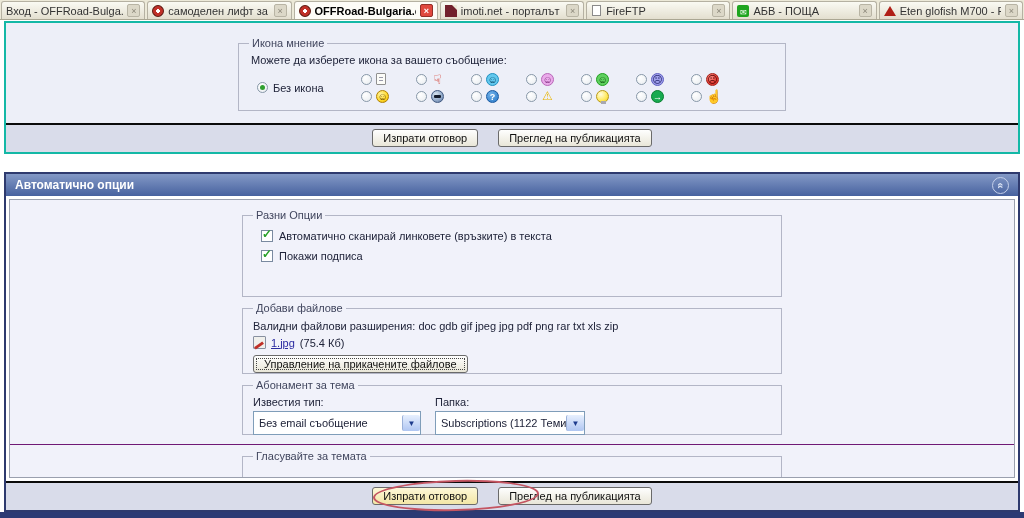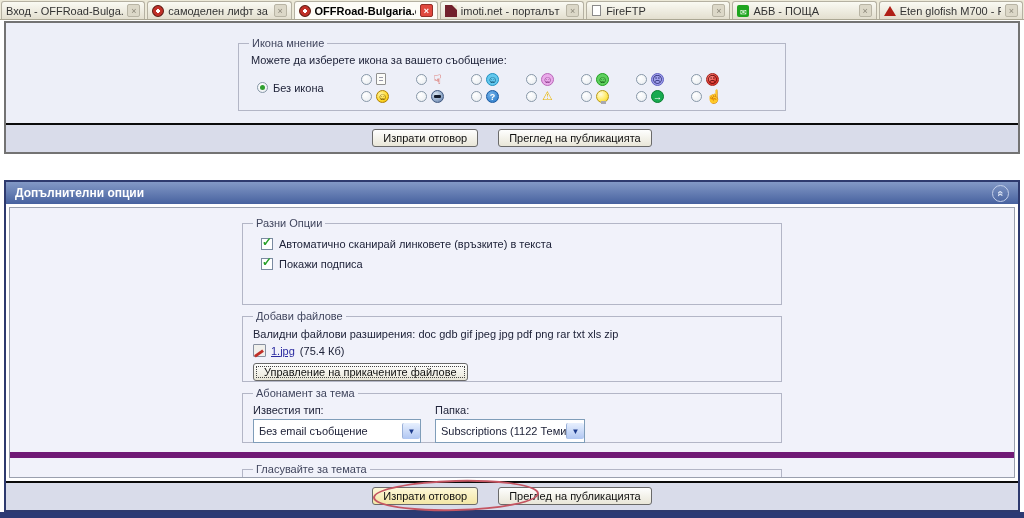--- a/index.html
+++ b/index.html
@@ -23,39 +23,39 @@
                background:radial-gradient(circle,#fff 0 28%,#c03028 29% 68%,#802018 69%)}
   .fav.imoti{background:#71202c}
   .fav.imoti::after{content:"";position:absolute;right:0;top:0;border-left:5px solid transparent;border-top:5px solid #ece9d8}
   .fav.page{width:9px;height:11px;flex:0 0 9px;background:#fff;border:1px solid #8a8a8a;margin:0 1px}
   .fav.abv{background:#1fa51f;border-radius:2px;text-align:center}
   .fav.abv::after{content:"✉";color:#fff;font-size:8px;line-height:12px}
   .fav.eten{width:0;height:0;flex:0 0 12px;border-left:6px solid transparent;border-right:6px solid transparent;
             border-bottom:10px solid #b02018;margin-top:1px}
 
   
-  .topbox{margin:1px 4px 8px 4px;border:2px solid #737373;flex:0 0 auto}
+  .topbox{margin:1px 4px 0 4px;border:2px solid #14b8a6;flex:0 0 auto}
   .iconarea{background:#edeff8;padding:9px 0 7px}
   .sep{height:2px;background:#0a0a0a}
   .btnstrip{background:#d9dcea;padding:4px 0 5px;display:flex;justify-content:center;gap:20px;position:relative}
   .gap{flex:0 0 18px}
   .optbox{margin:0 4px;border:2px solid #2e3a6e;flex:1;display:flex;flex-direction:column;min-height:0}
   .opthead{flex:0 0 22px;background:linear-gradient(#8399c6,#47629f);color:#fff;font-weight:bold;
            font-size:12px;display:flex;align-items:center;padding:0 9px}
   .collapse{width:15px;height:15px;border:1px solid #c5d0ea;border-radius:50%;display:flex;align-items:center;
             justify-content:center;margin-left:auto;cursor:pointer}
   .chev{transform:rotate(90deg);font-size:11px;color:#dde5f5;font-weight:bold;line-height:1}
   .optbody{flex:1;background:#fff;padding:3px;display:flex;min-height:0}
   .innerpanel{flex:1;border:1px solid #9aa0ae;background:#f1f2fa;overflow:hidden;padding-top:4px}
   .navybar{flex:0 0 6px;background:#2c3a74}
 
   
   fieldset{border:1px solid #b3b6c6;width:540px;margin:5px auto;padding:3px 10px 7px;box-sizing:border-box}
   legend{padding:0 3px;color:#41465e}
-  .fsrow.ruled{border-bottom:6px solid #701a75;padding-bottom:4px;margin-bottom:2px}
+  .fsrow.ruled{border-bottom:1px solid #701a75;padding-bottom:4px;margin-bottom:2px}
 
   
   .icon-fs{width:548px}
   .prompt{margin:2px 0 6px 2px}
   .iconwrap{display:flex;align-items:center}
   .noicon{display:flex;align-items:center;gap:5px;width:104px;margin-left:8px}
   .icongrid{display:flex;gap:27px}
   .iconcol{display:flex;flex-direction:column;gap:3px}
   .iconcell{display:flex;align-items:center;gap:4px;height:14px}
 
@@ -249,21 +249,21 @@
     <div class="btnstrip">
       <button class="xpbtn">Изпрати отговор</button>
       <button class="xpbtn">Преглед на публикацията</button>
     </div>
   </div>
 
   <div class="gap"></div>
 
   <div class="optbox">
     <div class="opthead">
-      <span>Допълнителни опции</span>
+      <span>Автоматично опции</span>
       <span class="collapse">
           <span class="chev">«</span>
         </span>
     </div>
     <div class="optbody">
       <div class="innerpanel">
 
         <div class="fsrow">
           <fieldset style="height:88px">
             <legend>Разни Опции</legend>

